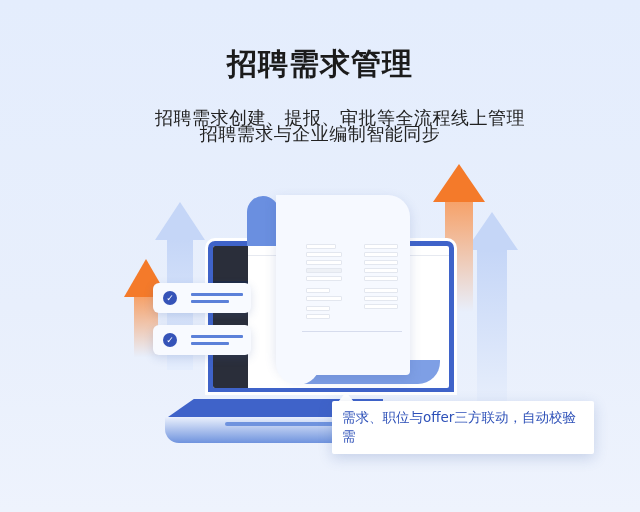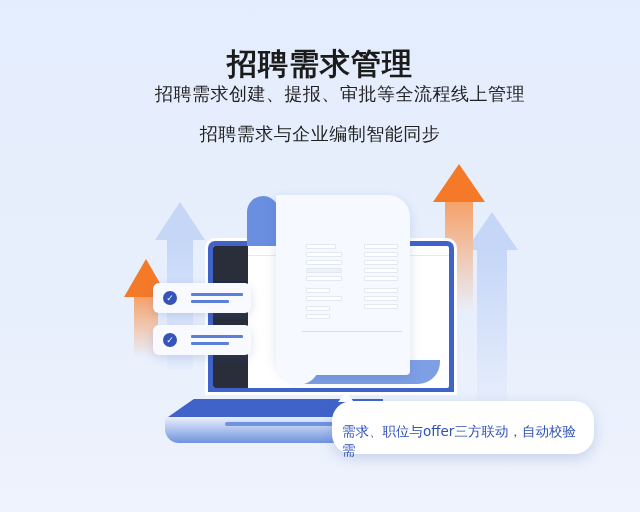--- a/index.html
+++ b/index.html
@@ -11,21 +11,21 @@
   }
   .title {
     position: absolute; left: 0; right: 0; top: 44px;
     text-align: center; font-size: 30px; font-weight: bold; color: #1b1b1b;
     letter-spacing: 1px;
   }
   .subtitle {
     position: absolute; left: 0; right: 0; text-align: center;
     font-size: 18px; color: #222; letter-spacing: 0.5px;
   }
-  .sub1 { top: 82px; margin-left: 40px; }
+  .sub1 { top: 106px; margin-left: 40px; }
   .sub2 { top: 122px; }
 
   
   .arrow { position: absolute; }
   .arrow .head {
     width: 0; height: 0; border-left-style: solid; border-right-style: solid;
     border-bottom-style: solid; border-left-color: transparent; border-right-color: transparent;
     margin: 0 auto;
   }
   .arrow .shaft { margin: 0 auto; }
@@ -95,22 +95,22 @@
   .check-card .check {
     position: absolute; left: 10px; top: 8px; width: 14px; height: 14px; border-radius: 50%;
     background: #3553b8; color: #fff; font-size: 9px; line-height: 14px; text-align: center; font-weight: bold;
   }
   .check-card .bar1 { position: absolute; left: 38px; top: 10px; width: 52px; height: 3px; background: #5b80d9; border-radius: 1px; }
   .check-card .bar2 { position: absolute; left: 38px; top: 17px; width: 38px; height: 3px; background: #5b80d9; border-radius: 1px; }
 
   
   .callout {
     position: absolute; left: 332px; top: 401px; width: 262px; height: 53px;
-    background: #fff; border-radius: 20px; box-shadow: 0 4px 14px rgba(60,90,160,0.22);
-    padding: 21px 10px; font-size: 13.5px; line-height: 19px; color: #2d50b8;
+    background: #fff; border-radius: 2px; box-shadow: 0 4px 14px rgba(60,90,160,0.22);
+    padding: 7px 10px; font-size: 13.5px; line-height: 19px; color: #2d50b8;
   }
   .callout-tail {
     position: absolute; left: 338px; top: 392px; width: 0; height: 0;
     border-left: 8px solid transparent; border-right: 8px solid transparent; border-bottom: 10px solid #fff;
   }
 </style>
 </head>
 <body>
 
 <div class="title">招聘需求管理</div>

